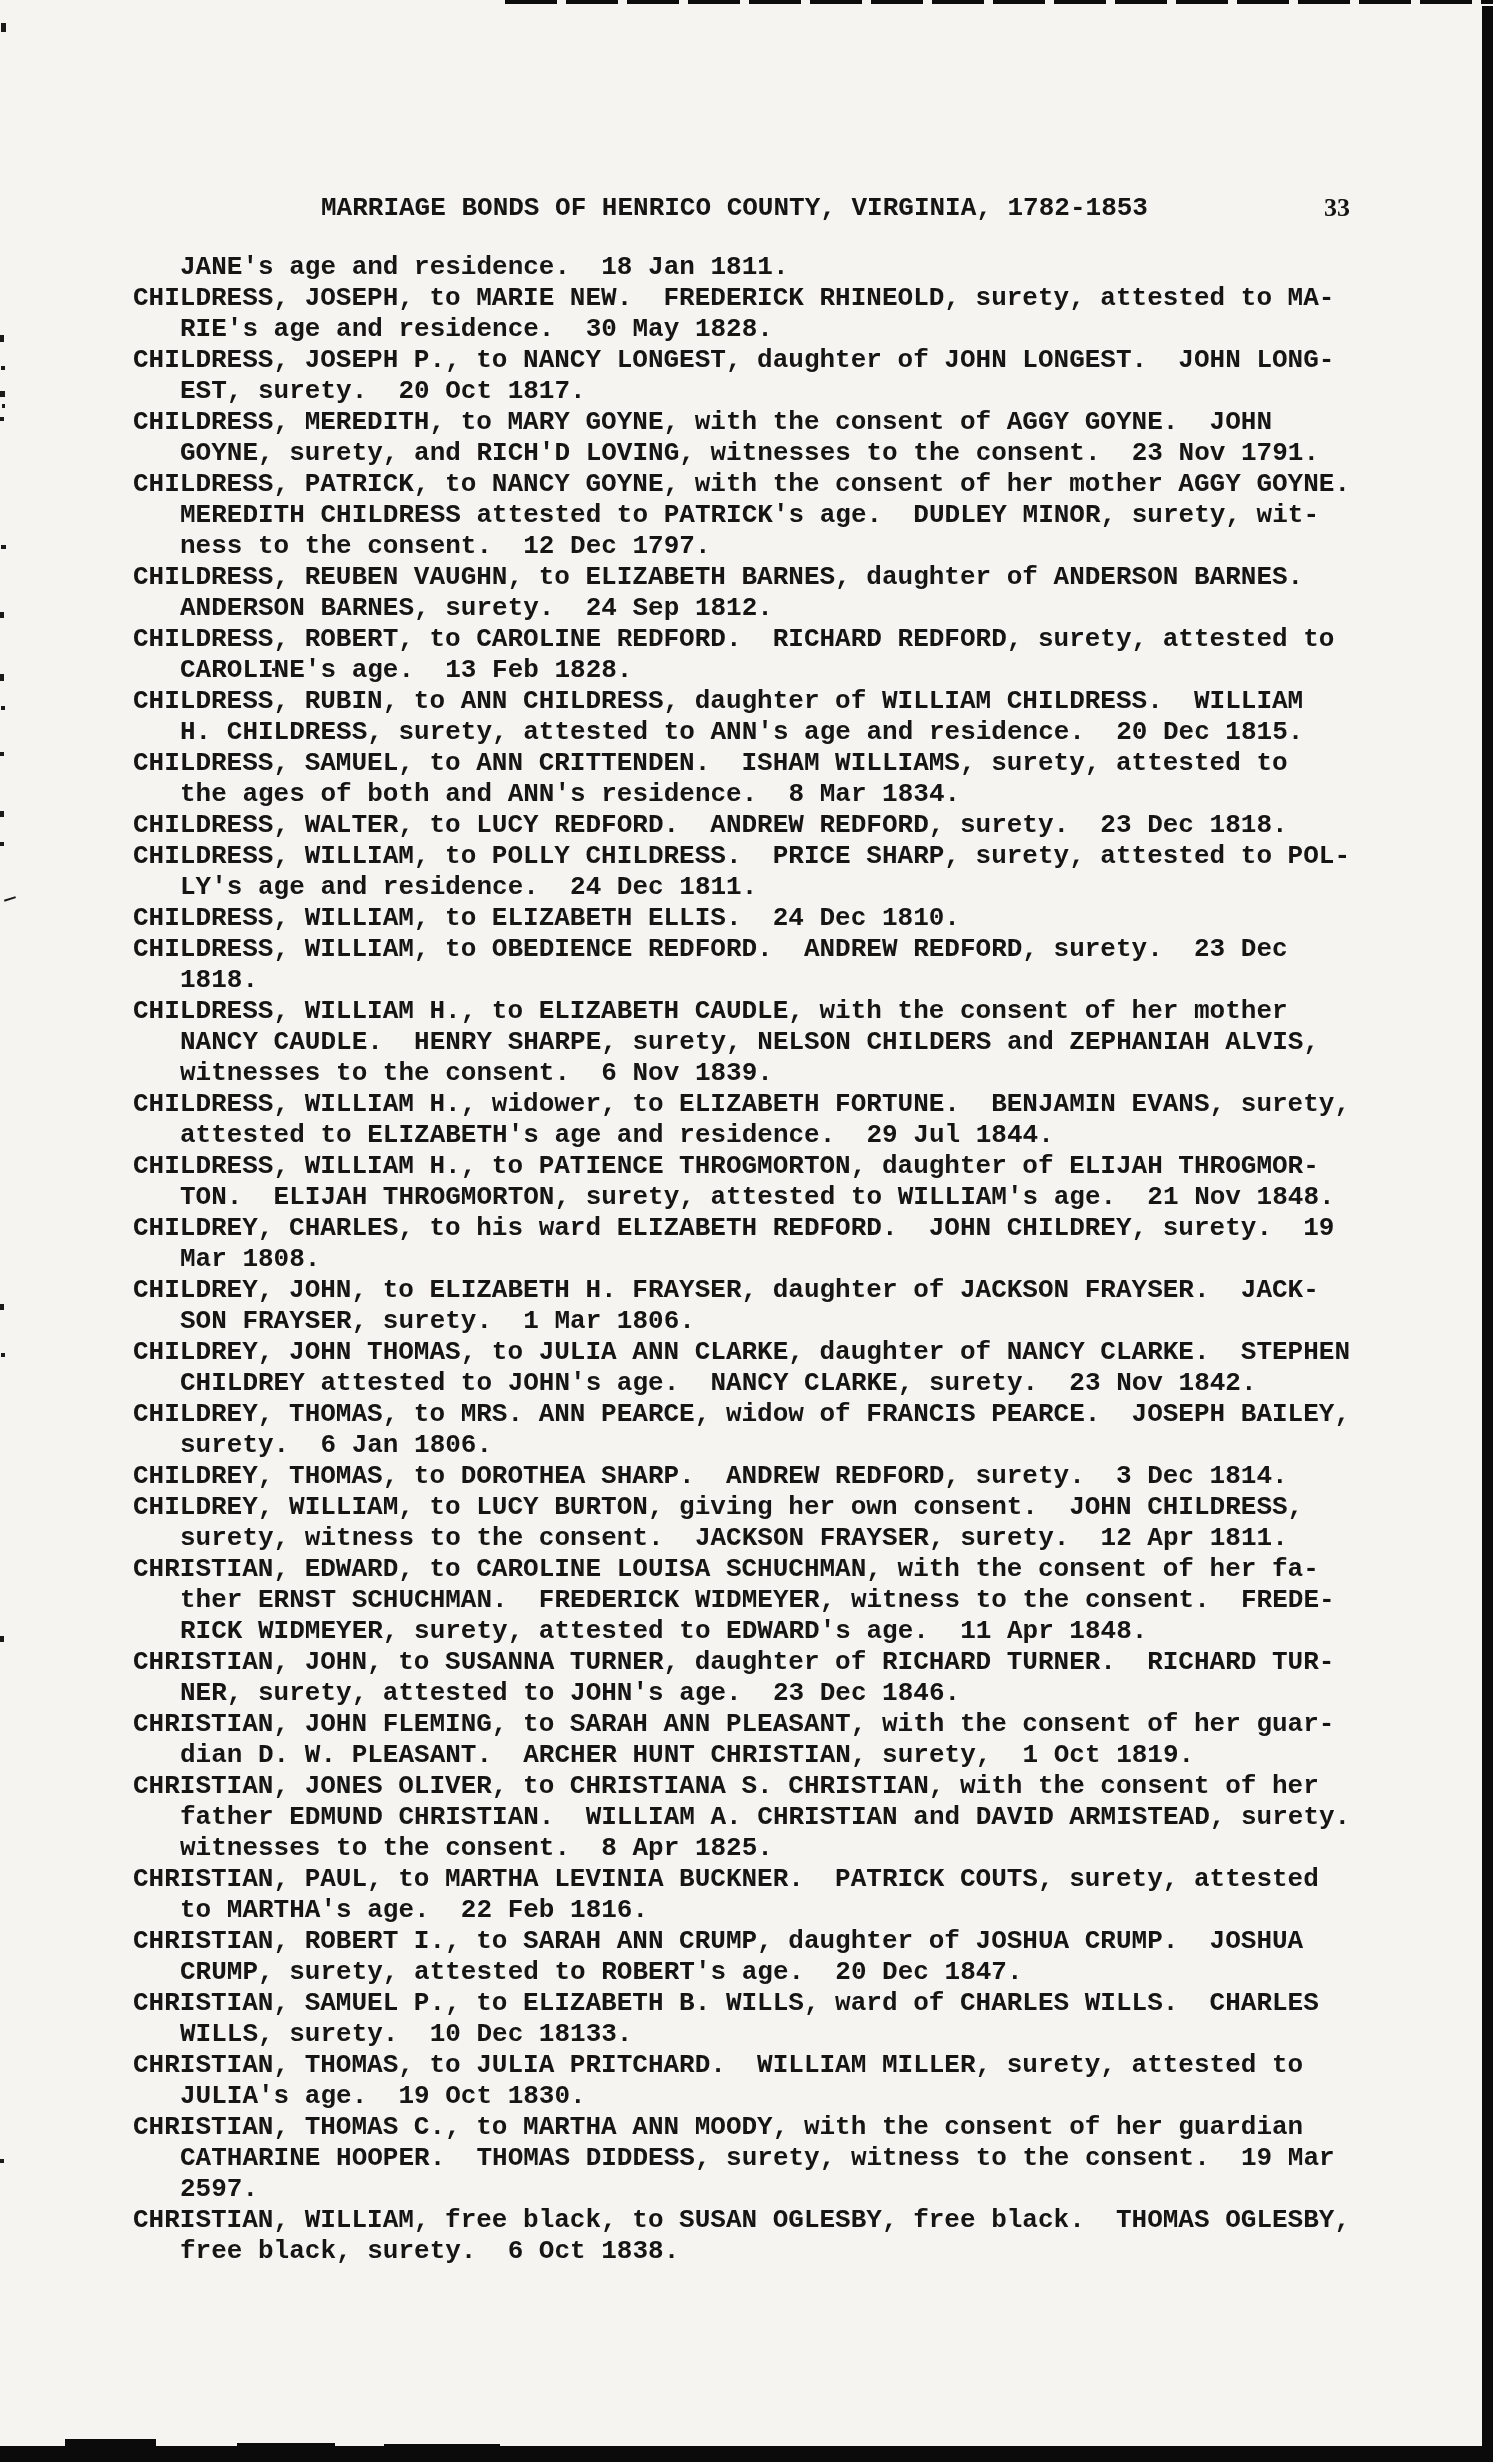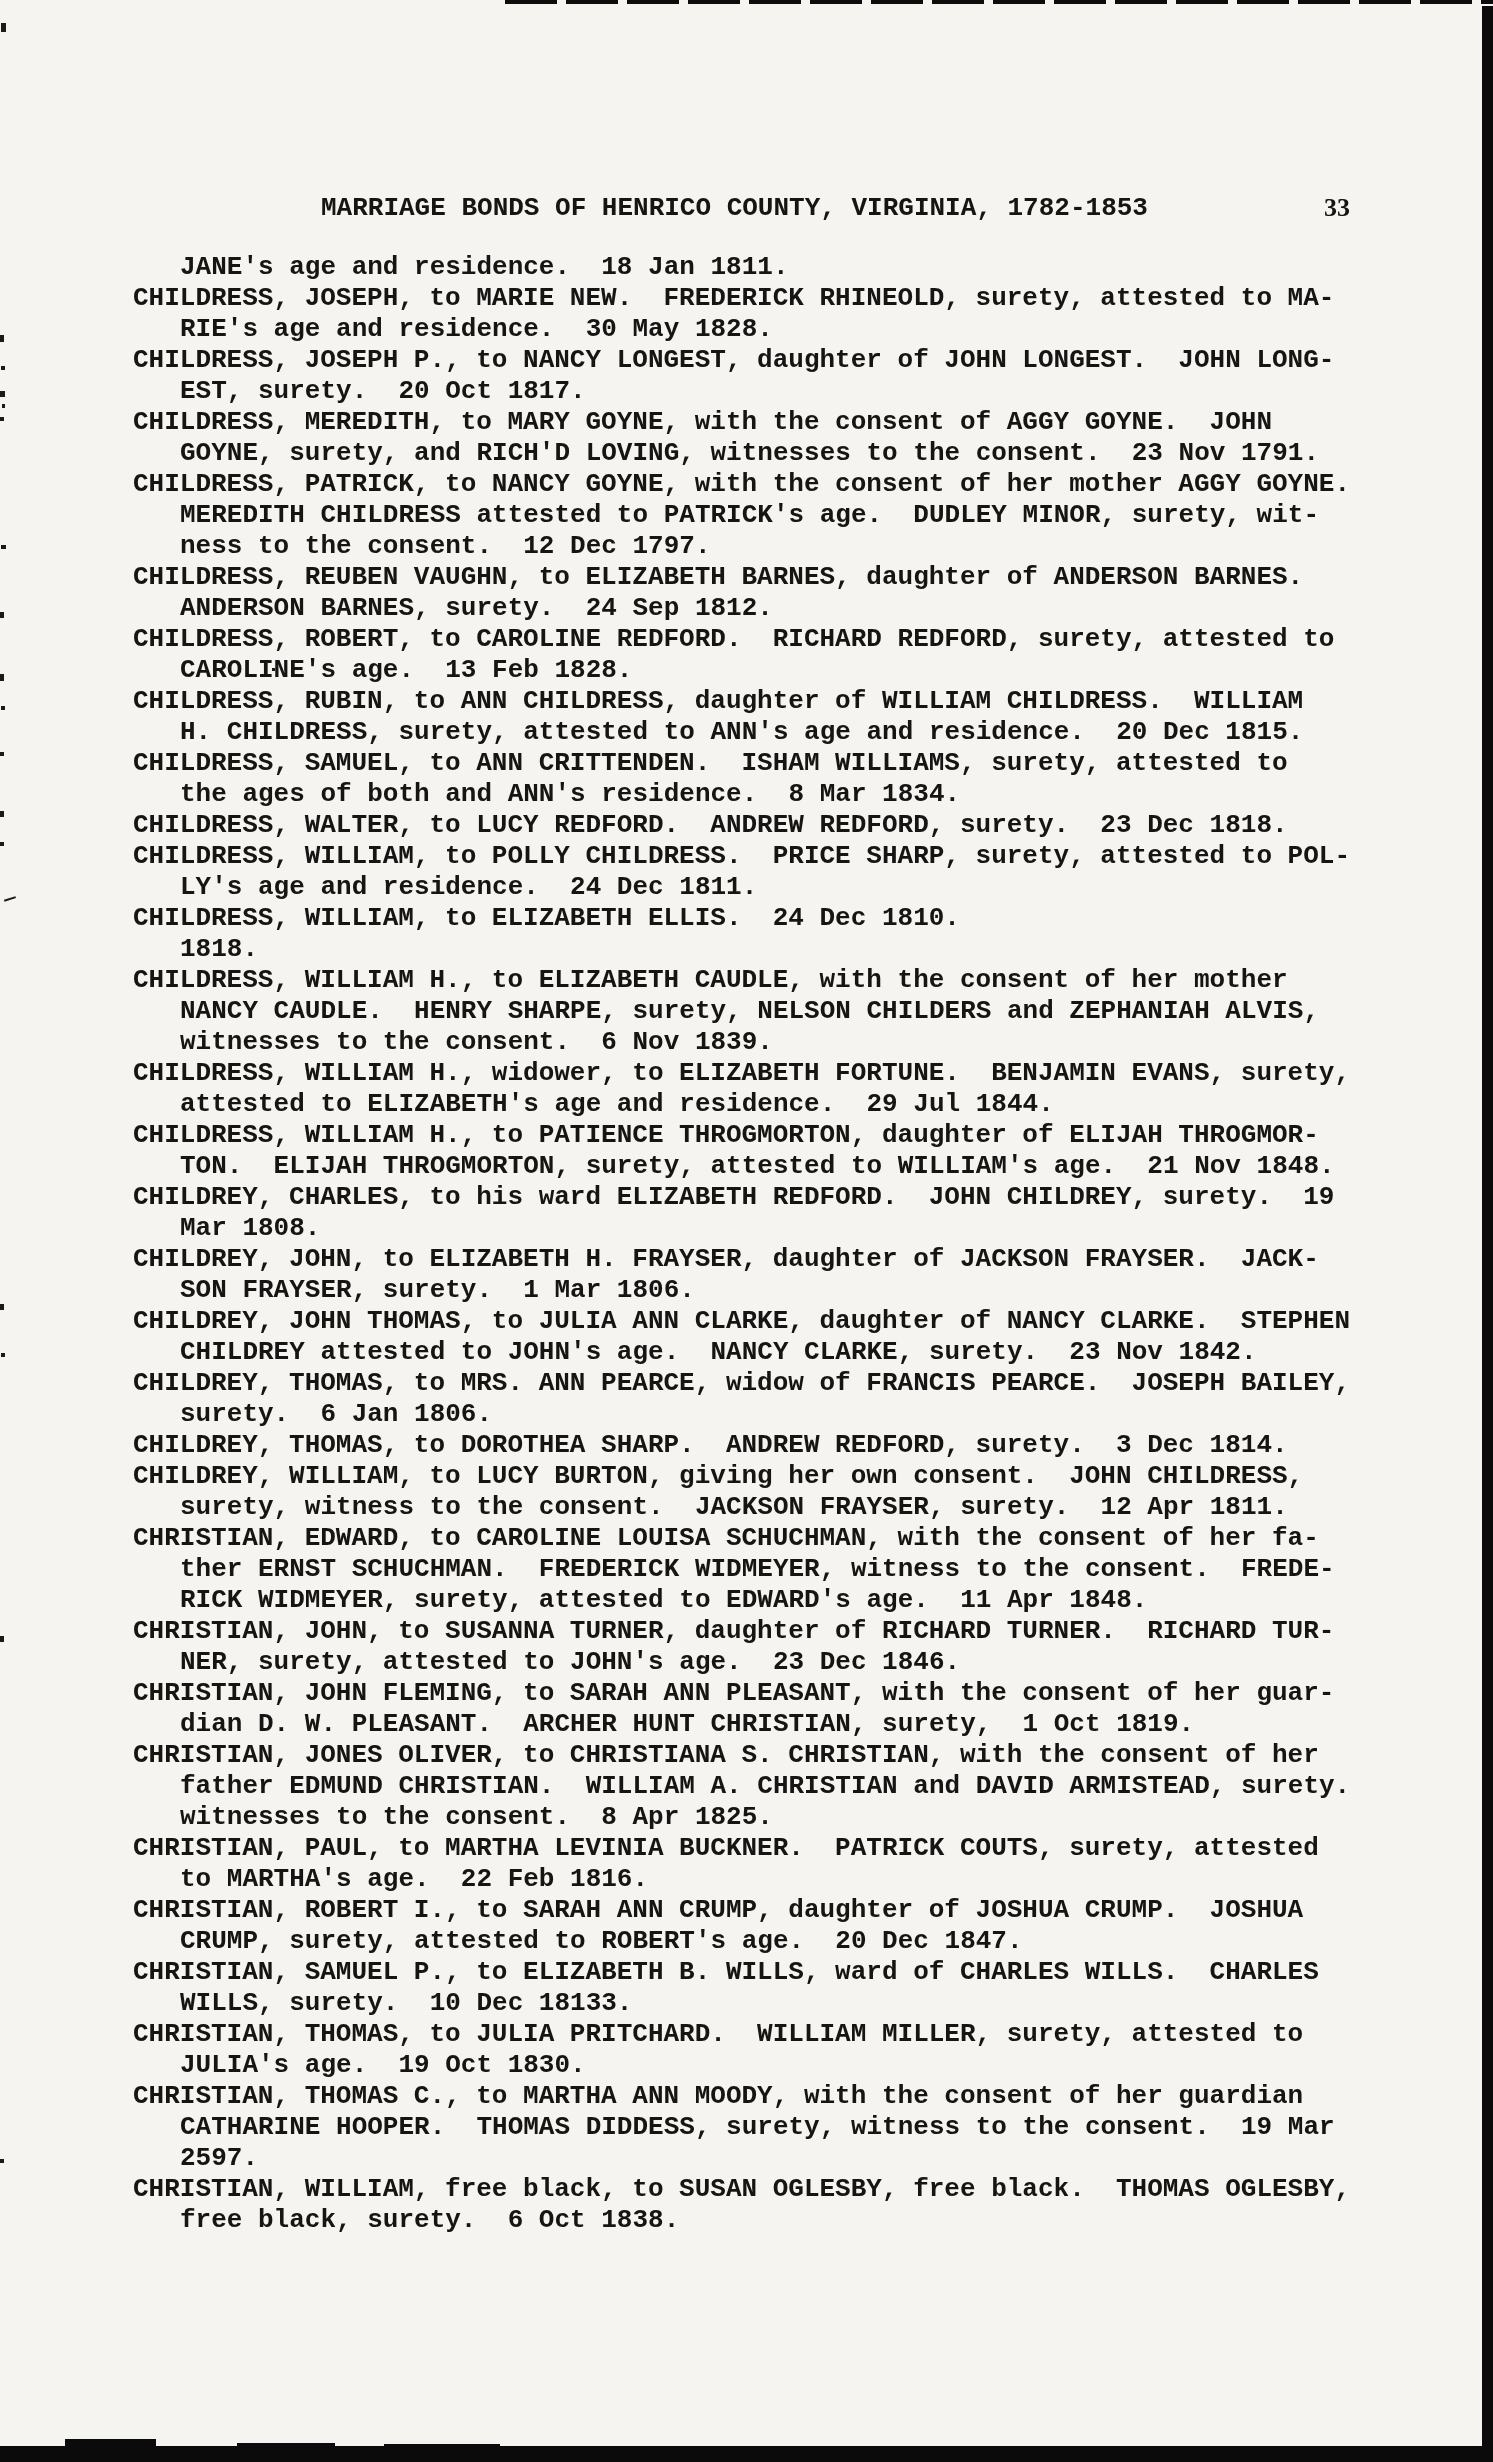--- a/index.html
+++ b/index.html
@@ -163,20 +163,21 @@
       <div class="line">CHILDRESS, ROBERT, to CAROLINE REDFORD.  RICHARD REDFORD, surety, attested to</div>
       <div class="line indent">CAROLINE's age.  13 Feb 1828.</div>
       <div class="line">CHILDRESS, RUBIN, to ANN CHILDRESS, daughter of WILLIAM CHILDRESS.  WILLIAM</div>
       <div class="line indent">H. CHILDRESS, surety, attested to ANN's age and residence.  20 Dec 1815.</div>
       <div class="line">CHILDRESS, SAMUEL, to ANN CRITTENDEN.  ISHAM WILLIAMS, surety, attested to</div>
       <div class="line indent">the ages of both and ANN's residence.  8 Mar 1834.</div>
       <div class="line">CHILDRESS, WALTER, to LUCY REDFORD.  ANDREW REDFORD, surety.  23 Dec 1818.</div>
       <div class="line">CHILDRESS, WILLIAM, to POLLY CHILDRESS.  PRICE SHARP, surety, attested to POL-</div>
       <div class="line indent">LY's age and residence.  24 Dec 1811.</div>
       <div class="line">CHILDRESS, WILLIAM, to ELIZABETH ELLIS.  24 Dec 1810.</div>
+      <div class="line">CHILDRESS, WILLIAM, to OBEDIENCE REDFORD.  ANDREW REDFORD, surety.  23 Dec</div>
       <div class="line indent">1818.</div>
       <div class="line">CHILDRESS, WILLIAM H., to ELIZABETH CAUDLE, with the consent of her mother</div>
       <div class="line indent">NANCY CAUDLE.  HENRY SHARPE, surety, NELSON CHILDERS and ZEPHANIAH ALVIS,</div>
       <div class="line indent">witnesses to the consent.  6 Nov 1839.</div>
       <div class="line">CHILDRESS, WILLIAM H., widower, to ELIZABETH FORTUNE.  BENJAMIN EVANS, surety,</div>
       <div class="line indent">attested to ELIZABETH's age and residence.  29 Jul 1844.</div>
       <div class="line">CHILDRESS, WILLIAM H., to PATIENCE THROGMORTON, daughter of ELIJAH THROGMOR-</div>
       <div class="line indent">TON.  ELIJAH THROGMORTON, surety, attested to WILLIAM's age.  21 Nov 1848.</div>
       <div class="line">CHILDREY, CHARLES, to his ward ELIZABETH REDFORD.  JOHN CHILDREY, surety.  19</div>
       <div class="line indent">Mar 1808.</div>

